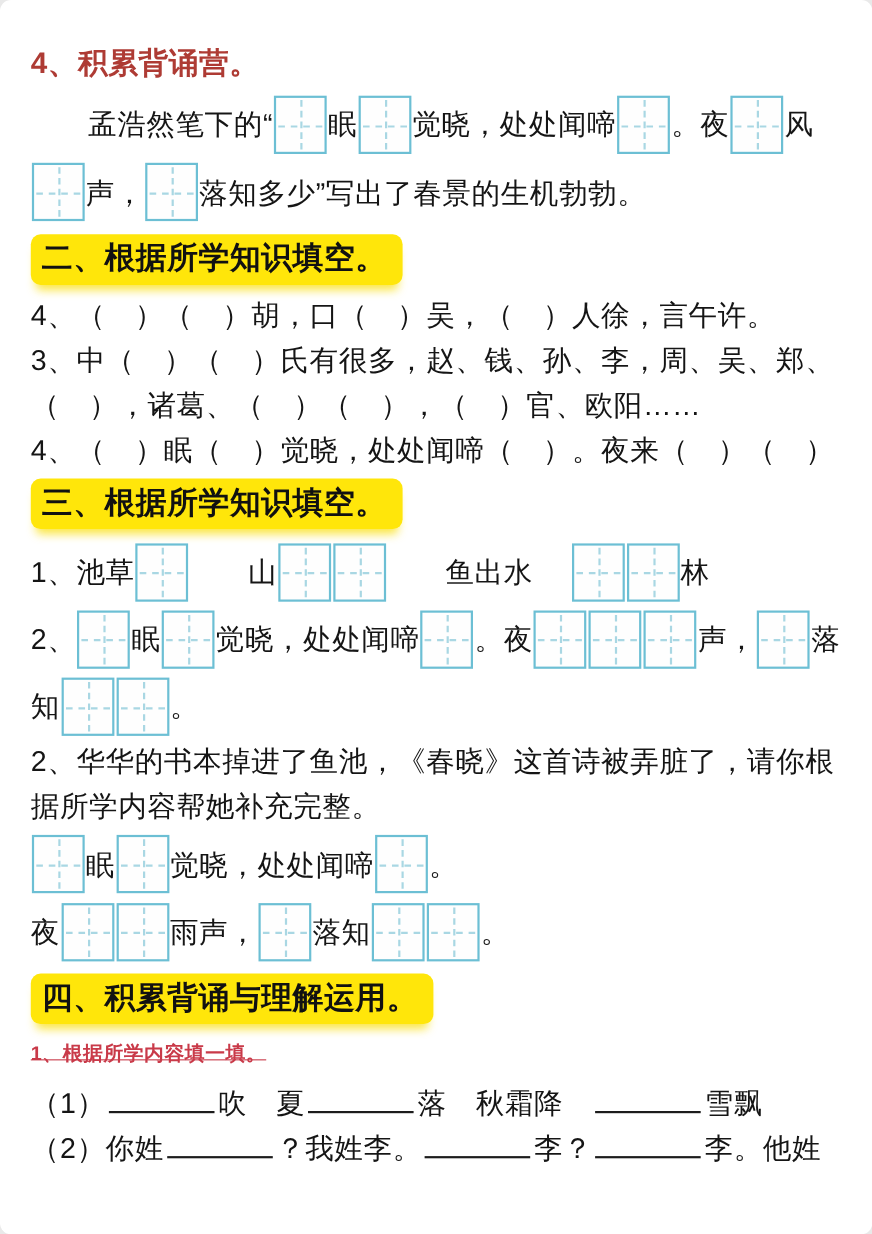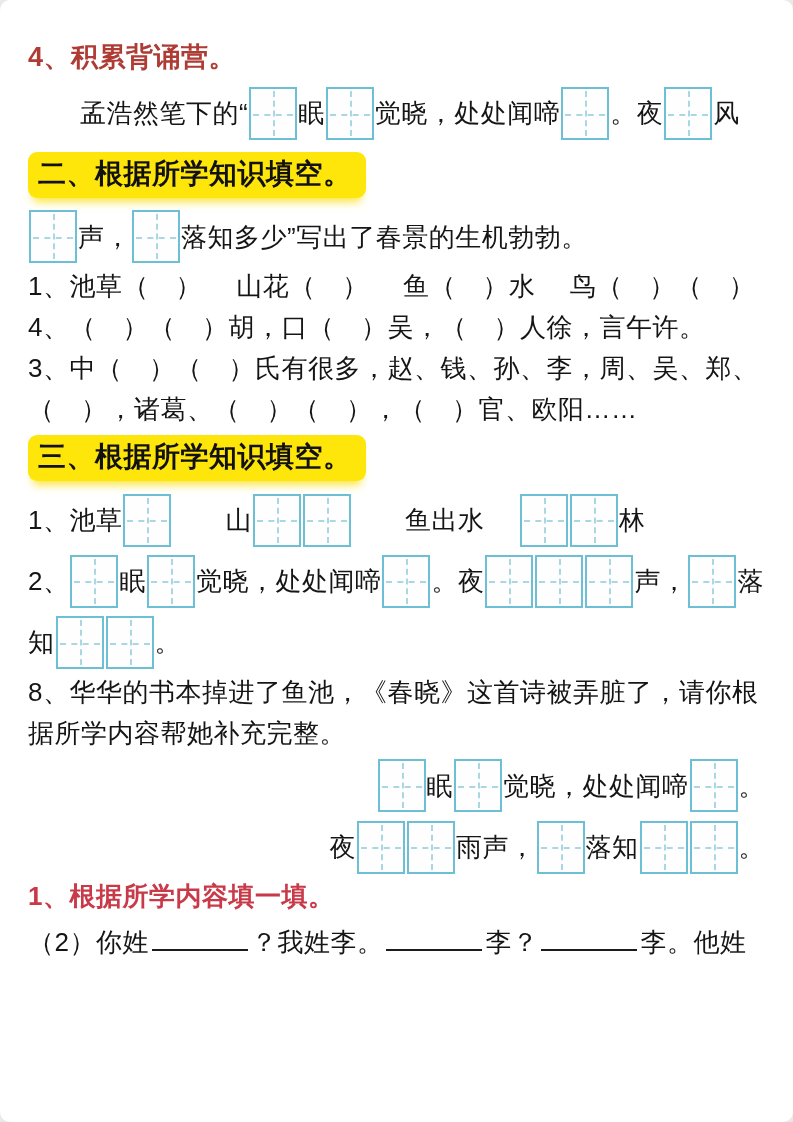--- a/index.html
+++ b/index.html
@@ -24,33 +24,33 @@
   .k-hl { margin: 10px 0 9px 0; line-height: 40px; }
   .k-hl .txt {
     display: inline-block; background: var(--highlight); color: #111;
     font-weight: 800; font-size: 28px; padding: 2px 14px 4px 10px;
     border-radius: 9px;
     box-shadow: 0 9px 9px -5px rgba(250, 222, 0, 0.75);
     vertical-align: baseline;
   }
 
   
-  .k-rsub { color: var(--red-sub); font-weight: 700; font-size: 26px; margin: 2px 0 12px 0; }
+  .k-rsub { color: var(--red-sub); font-weight: 700; font-size: 18px; margin: 2px 0 12px 0; text-decoration: underline; }
 
   
   .k-body { }
 
   
   .v-boxline { line-height: 56px; margin-bottom: 3px; }
 
   
   .v-indent { padding-left: 52px; }
 
   
-  .k-poem { text-align: right; line-height: 56px; margin-bottom: 3px; }
+  .k-poem { text-align: left; line-height: 56px; margin-bottom: 3px; }
 
   
   .tzg {
     display: inline-block; width: 48px; height: 53px;
     border: 2px solid var(--box-border); background: #fefefe;
     position: relative; vertical-align: middle; margin: 0 1px;
   }
   .tzg .dh { position: absolute; left: 2px; right: 2px; top: 50%; border-top: 2px dashed var(--box-dash); }
   .tzg .dv { position: absolute; top: 2px; bottom: 2px; left: 50%; border-left: 2px dashed var(--box-dash); }
 
@@ -60,31 +60,33 @@
     border-bottom: 2px solid #1c1c1c; margin: 0 3px; vertical-align: -2px;
   }
 </style>
 </head>
 <body>
 
 <div id="page">
   <div id="content">
       <div class="line k-rtitle"><span class="txt">4、积累背诵营。</span></div>
       <div class="line k-body v-boxline v-indent"><span class="txt">孟浩然笔下的“</span><span class="tzg"><span class="dh"></span><span class="dv"></span></span><span class="txt">眠</span><span class="tzg"><span class="dh"></span><span class="dv"></span></span><span class="txt">觉晓，处处闻啼</span><span class="tzg"><span class="dh"></span><span class="dv"></span></span><span class="txt">。夜</span><span class="tzg"><span class="dh"></span><span class="dv"></span></span><span class="txt">风</span></div>
+      <div class="line k-body v-boxline"><span class="tzg"><span class="dh"></span><span class="dv"></span></span><span class="txt">声，</span><span class="tzg"><span class="dh"></span><span class="dv"></span></span><span class="txt">落知多少”写出了春景的生机勃勃。</span></div>
       <div class="line k-hl"><span class="txt">二、根据所学知识填空。</span></div>
-      <div class="line k-body v-boxline"><span class="tzg"><span class="dh"></span><span class="dv"></span></span><span class="txt">声，</span><span class="tzg"><span class="dh"></span><span class="dv"></span></span><span class="txt">落知多少”写出了春景的生机勃勃。</span></div>
-      <div class="line k-body"><span class="txt">1、池草（　）　 山花（　）　 鱼（　）水　 鸟（　）（　）</span></div>
       <div class="line k-body"><span class="txt">4、（　）（　）胡，口（　）吴，（　）人徐，言午许。</span></div>
       <div class="line k-body"><span class="txt">3、中（　）（　）氏有很多，赵、钱、孙、李，周、吴、郑、</span></div>
       <div class="line k-body"><span class="txt">（　），诸葛、（　）（　），（　）官、欧阳……</span></div>
+      <div class="line k-body"><span class="txt">4、（　）眠（　）觉晓，处处闻啼（　）。夜来（　）（　）</span></div>
       <div class="line k-hl"><span class="txt">三、根据所学知识填空。</span></div>
       <div class="line k-body v-boxline"><span class="txt">1、池草</span><span class="tzg"><span class="dh"></span><span class="dv"></span></span><span class="txt">　　山</span><span class="tzg"><span class="dh"></span><span class="dv"></span></span><span class="tzg"><span class="dh"></span><span class="dv"></span></span><span class="txt">　　鱼出水　 </span><span class="tzg"><span class="dh"></span><span class="dv"></span></span><span class="tzg"><span class="dh"></span><span class="dv"></span></span><span class="txt">林</span></div>
       <div class="line k-body v-boxline"><span class="txt">2、</span><span class="tzg"><span class="dh"></span><span class="dv"></span></span><span class="txt">眠</span><span class="tzg"><span class="dh"></span><span class="dv"></span></span><span class="txt">觉晓，处处闻啼</span><span class="tzg"><span class="dh"></span><span class="dv"></span></span><span class="txt">。夜</span><span class="tzg"><span class="dh"></span><span class="dv"></span></span><span class="tzg"><span class="dh"></span><span class="dv"></span></span><span class="tzg"><span class="dh"></span><span class="dv"></span></span><span class="txt">声，</span><span class="tzg"><span class="dh"></span><span class="dv"></span></span><span class="txt">落</span></div>
       <div class="line k-body v-boxline"><span class="txt">知</span><span class="tzg"><span class="dh"></span><span class="dv"></span></span><span class="tzg"><span class="dh"></span><span class="dv"></span></span><span class="txt">。</span></div>
-      <div class="line k-body"><span class="txt">8、华华的书本掉进了鱼池，《春晓》这首诗被弄脏了，请你根</span></div>
+      <div class="line k-body"><span class="txt">2、华华的书本掉进了鱼池，《春晓》这首诗被弄脏了，请你根</span></div>
       <div class="line k-body"><span class="txt">据所学内容帮她补充完整。</span></div>
       <div class="line k-poem v-boxline"><span class="tzg"><span class="dh"></span><span class="dv"></span></span><span class="txt">眠</span><span class="tzg"><span class="dh"></span><span class="dv"></span></span><span class="txt">觉晓，处处闻啼</span><span class="tzg"><span class="dh"></span><span class="dv"></span></span><span class="txt">。</span></div>
       <div class="line k-poem v-boxline"><span class="txt">夜</span><span class="tzg"><span class="dh"></span><span class="dv"></span></span><span class="tzg"><span class="dh"></span><span class="dv"></span></span><span class="txt">雨声，</span><span class="tzg"><span class="dh"></span><span class="dv"></span></span><span class="txt">落知</span><span class="tzg"><span class="dh"></span><span class="dv"></span></span><span class="tzg"><span class="dh"></span><span class="dv"></span></span><span class="txt">。</span></div>
+      <div class="line k-hl"><span class="txt">四、积累背诵与理解运用。</span></div>
       <div class="line k-rsub"><span class="txt">1、根据所学内容填一填。</span></div>
+      <div class="line k-body"><span class="txt">（1）</span><span class="blank"></span><span class="txt">吹　夏</span><span class="blank"></span><span class="txt">落　秋霜降　</span><span class="blank"></span><span class="txt">雪飘</span></div>
       <div class="line k-body"><span class="txt">（2）你姓</span><span class="blank"></span><span class="txt">？我姓李。</span><span class="blank"></span><span class="txt">李？</span><span class="blank"></span><span class="txt">李。他姓</span></div>
     </div>
 
 </div>
 
 </body></html>

